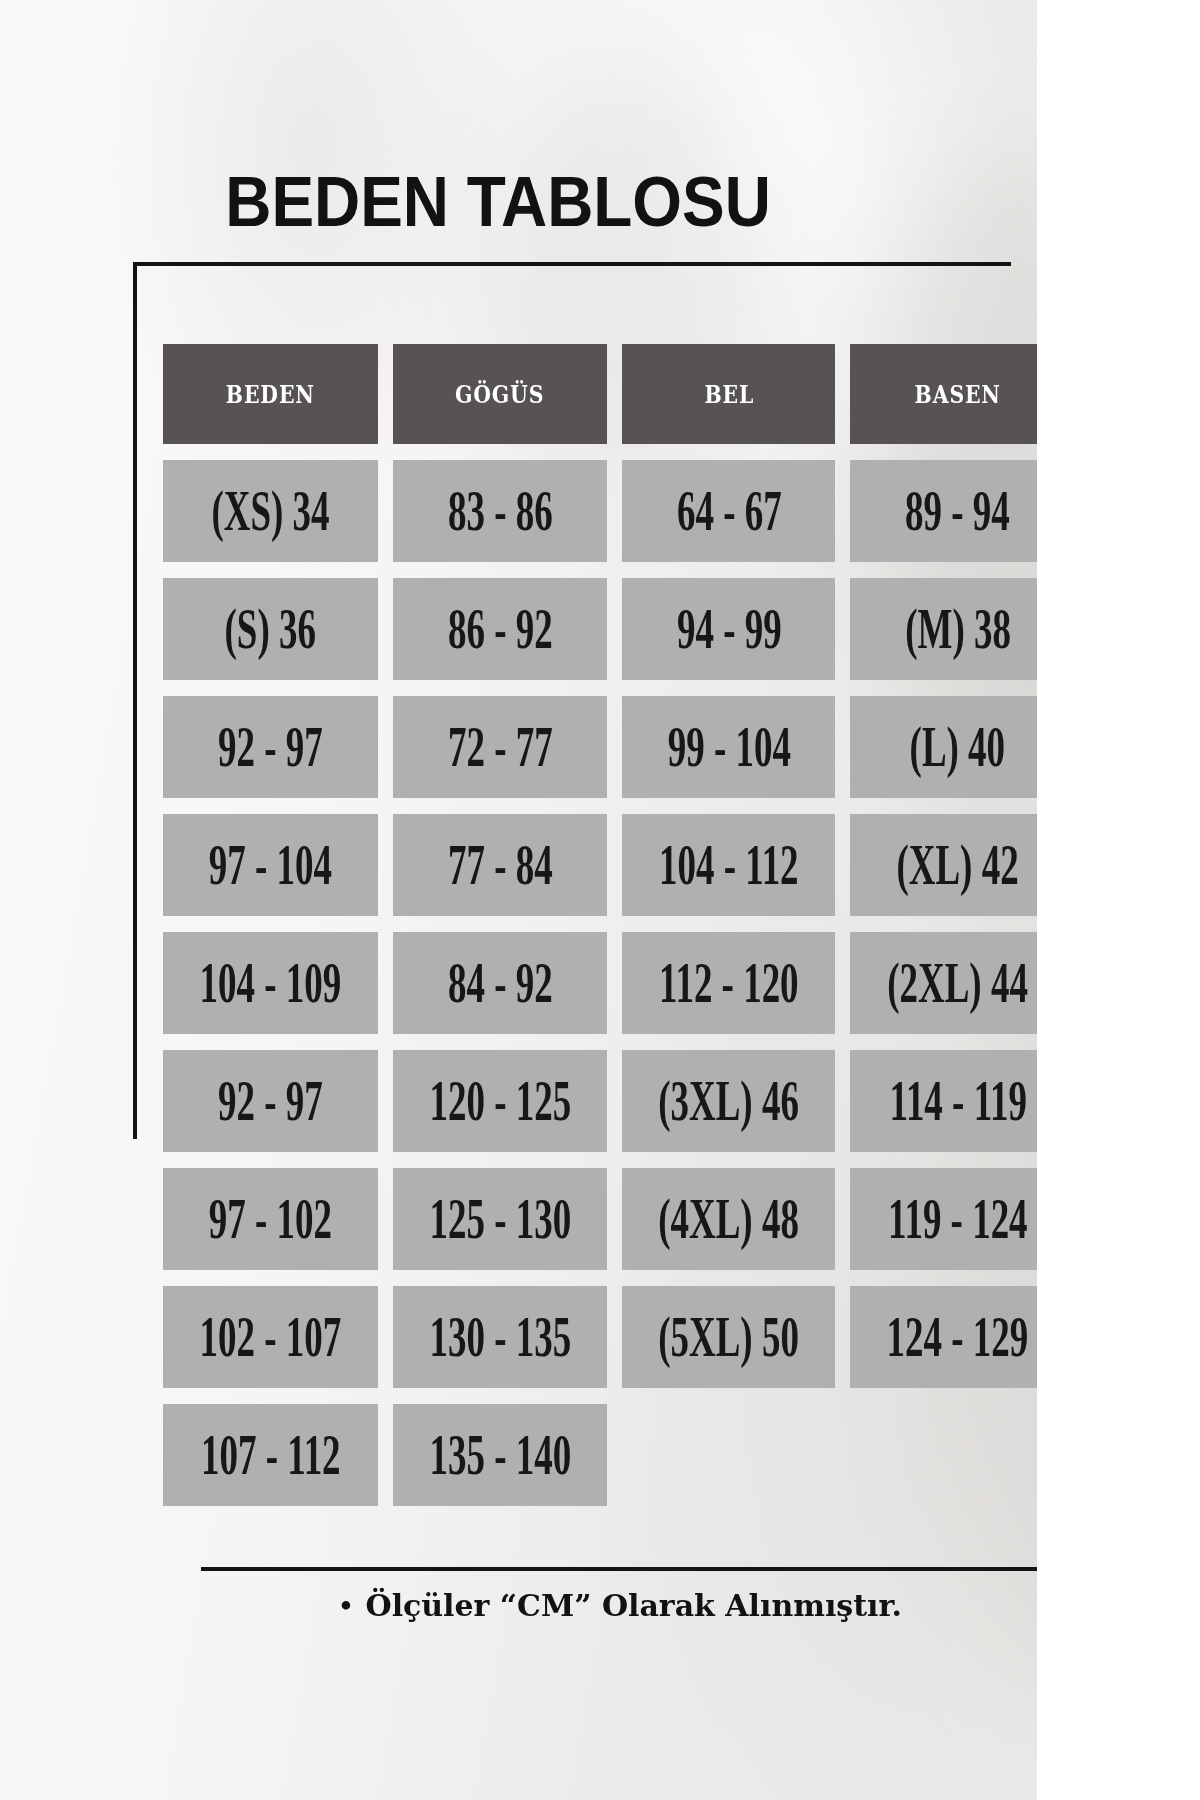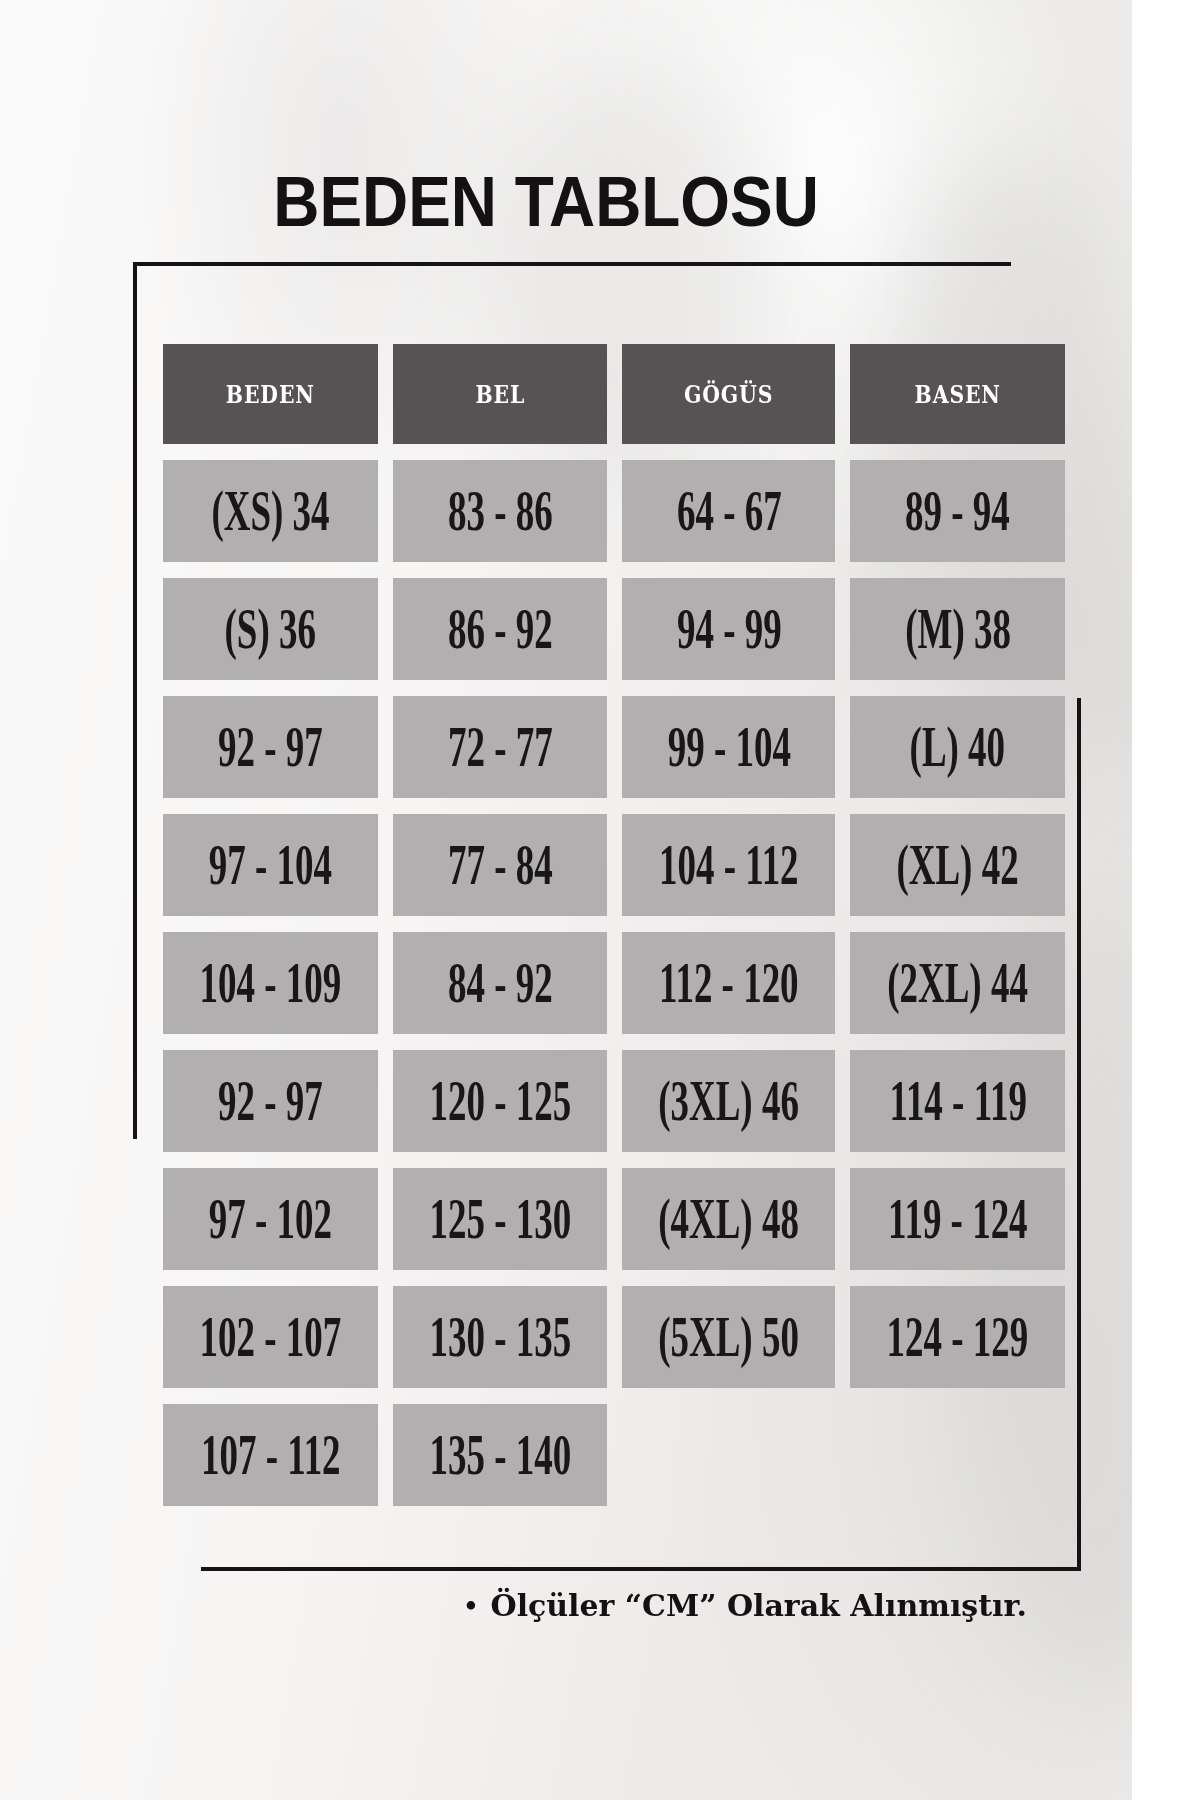--- a/index.html
+++ b/index.html
@@ -1,26 +1,27 @@
 <!DOCTYPE html>
 <html style="--header-bg: #575354; --header-text: #ffffff; --cell-bg: #b1afb0; --cell-text: #181616; --frame: #151313; --page-bg: #f1f0ee;"><head>
 <meta charset="utf-8">
 <style>
   html,body{margin:0;padding:0;}
   .page{
     position:relative;
-    width:1132px;height:1800px;
+    width:1008px;height:1800px;
     overflow:hidden;
     font-family:"DejaVu Serif","Liberation Serif",serif;
     background:
       radial-gradient(ellipse 420px 620px at 72% 10%, rgba(255,255,255,0.95), rgba(255,255,255,0) 65%),
       radial-gradient(ellipse 260px 520px at 99% 38%, rgba(213,211,209,0.55), rgba(213,211,209,0) 70%),
       radial-gradient(ellipse 520px 900px at 92% 78%, rgba(221,219,217,0.6), rgba(221,219,217,0) 72%),
       radial-gradient(ellipse 300px 500px at 30% 8%, rgba(224,222,221,0.5), rgba(224,222,221,0) 70%),
       linear-gradient(100deg,#fbfafa 0%,#f6f5f4 38%,#ecebe9 68%,#eeedeb 100%);
+    padding-left: 29px;
   }
   .wm{position:absolute;border-radius:50%;filter:blur(48px);pointer-events:none;}
   .wm1{left:880px;top:150px;width:260px;height:620px;background:rgba(210,208,206,0.45);}
   .wm2{left:950px;top:900px;width:300px;height:800px;background:rgba(214,212,210,0.5);}
   .wm3{left:480px;top:60px;width:300px;height:420px;background:rgba(226,224,222,0.55);}
 
   .title{
     position:absolute;left:0;right:40px;top:118px;
     text-align:center;
     font-family:"Liberation Sans","DejaVu Sans",sans-serif;
@@ -58,21 +59,21 @@
   }
   .th .cond{display:inline-block;transform:scaleX(0.85);transform-origin:center;letter-spacing:1px;}
   .td{
     background:var(--cell-bg,#b1afb0);
     color:var(--cell-text,#181616);
     font-weight:bold;font-size:56px;font-family:Liberation Serif, serif;
   }
   .td .cond{display:inline-block;transform:scaleX(0.66);transform-origin:center;}
 
   .footnote{
-    position:absolute;top:1586px;right:105px;
+    position:absolute;top:1586px;right:135px;
     font-weight:bold;font-size:30px;line-height:40px;
     color:#131111;text-align:right;
   }
   .footnote .bullet{
     display:inline-block;font-size:24px;vertical-align:2px;margin-right:12px;
   }
 </style>
 </head>
 <body>
 
@@ -85,24 +86,24 @@
   <h1 class="title"><span class="cond">BEDEN TABLOSU</span></h1>
 
   <div class="frame frame-tl"></div>
   <div class="frame frame-br"></div>
 
   <div class="size-table" id="size-table">
       <div class="cell th">
         <span class="cond">BEDEN</span>
       </div>
       <div class="cell th">
+        <span class="cond">GÖGÜS</span>
+      </div>
+      <div class="cell th">
         <span class="cond">BEL</span>
-      </div>
-      <div class="cell th">
-        <span class="cond">GÖGÜS</span>
       </div>
       <div class="cell th">
         <span class="cond">BASEN</span>
       </div>
       <div class="cell td">
         <span class="cond">(XS) 34</span>
       </div>
       <div class="cell td">
         <span class="cond">83 - 86</span>
       </div>

